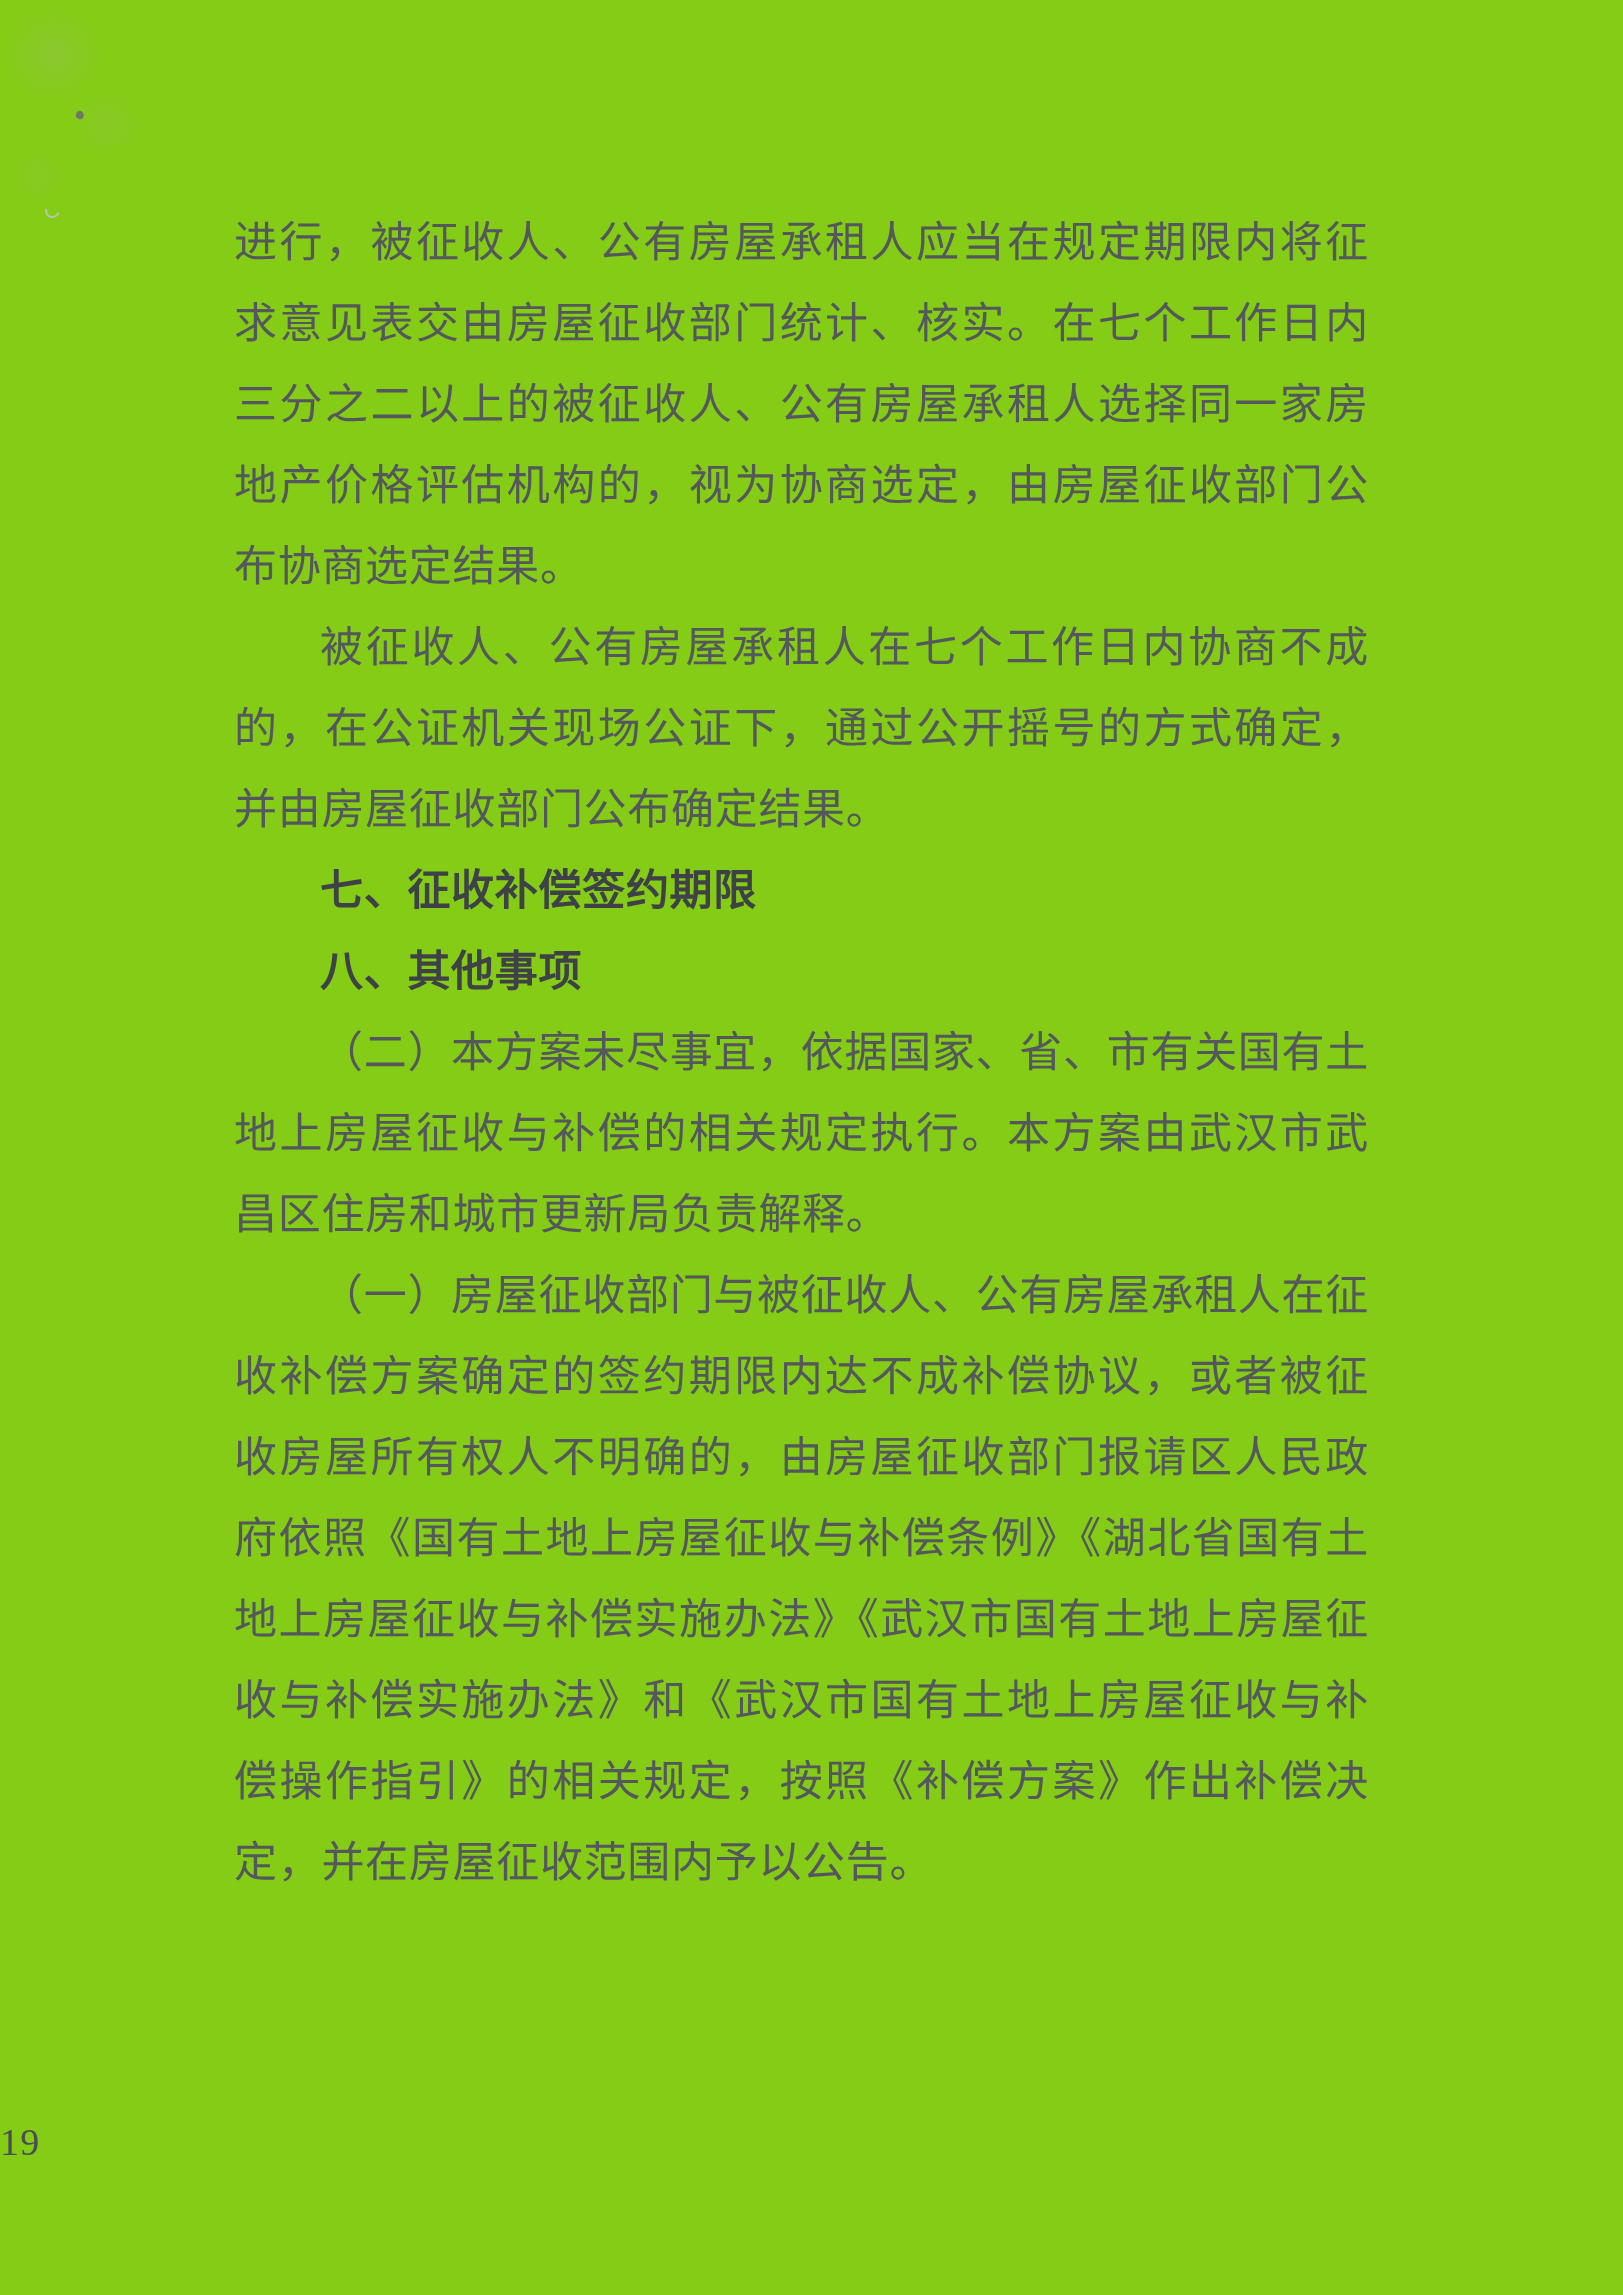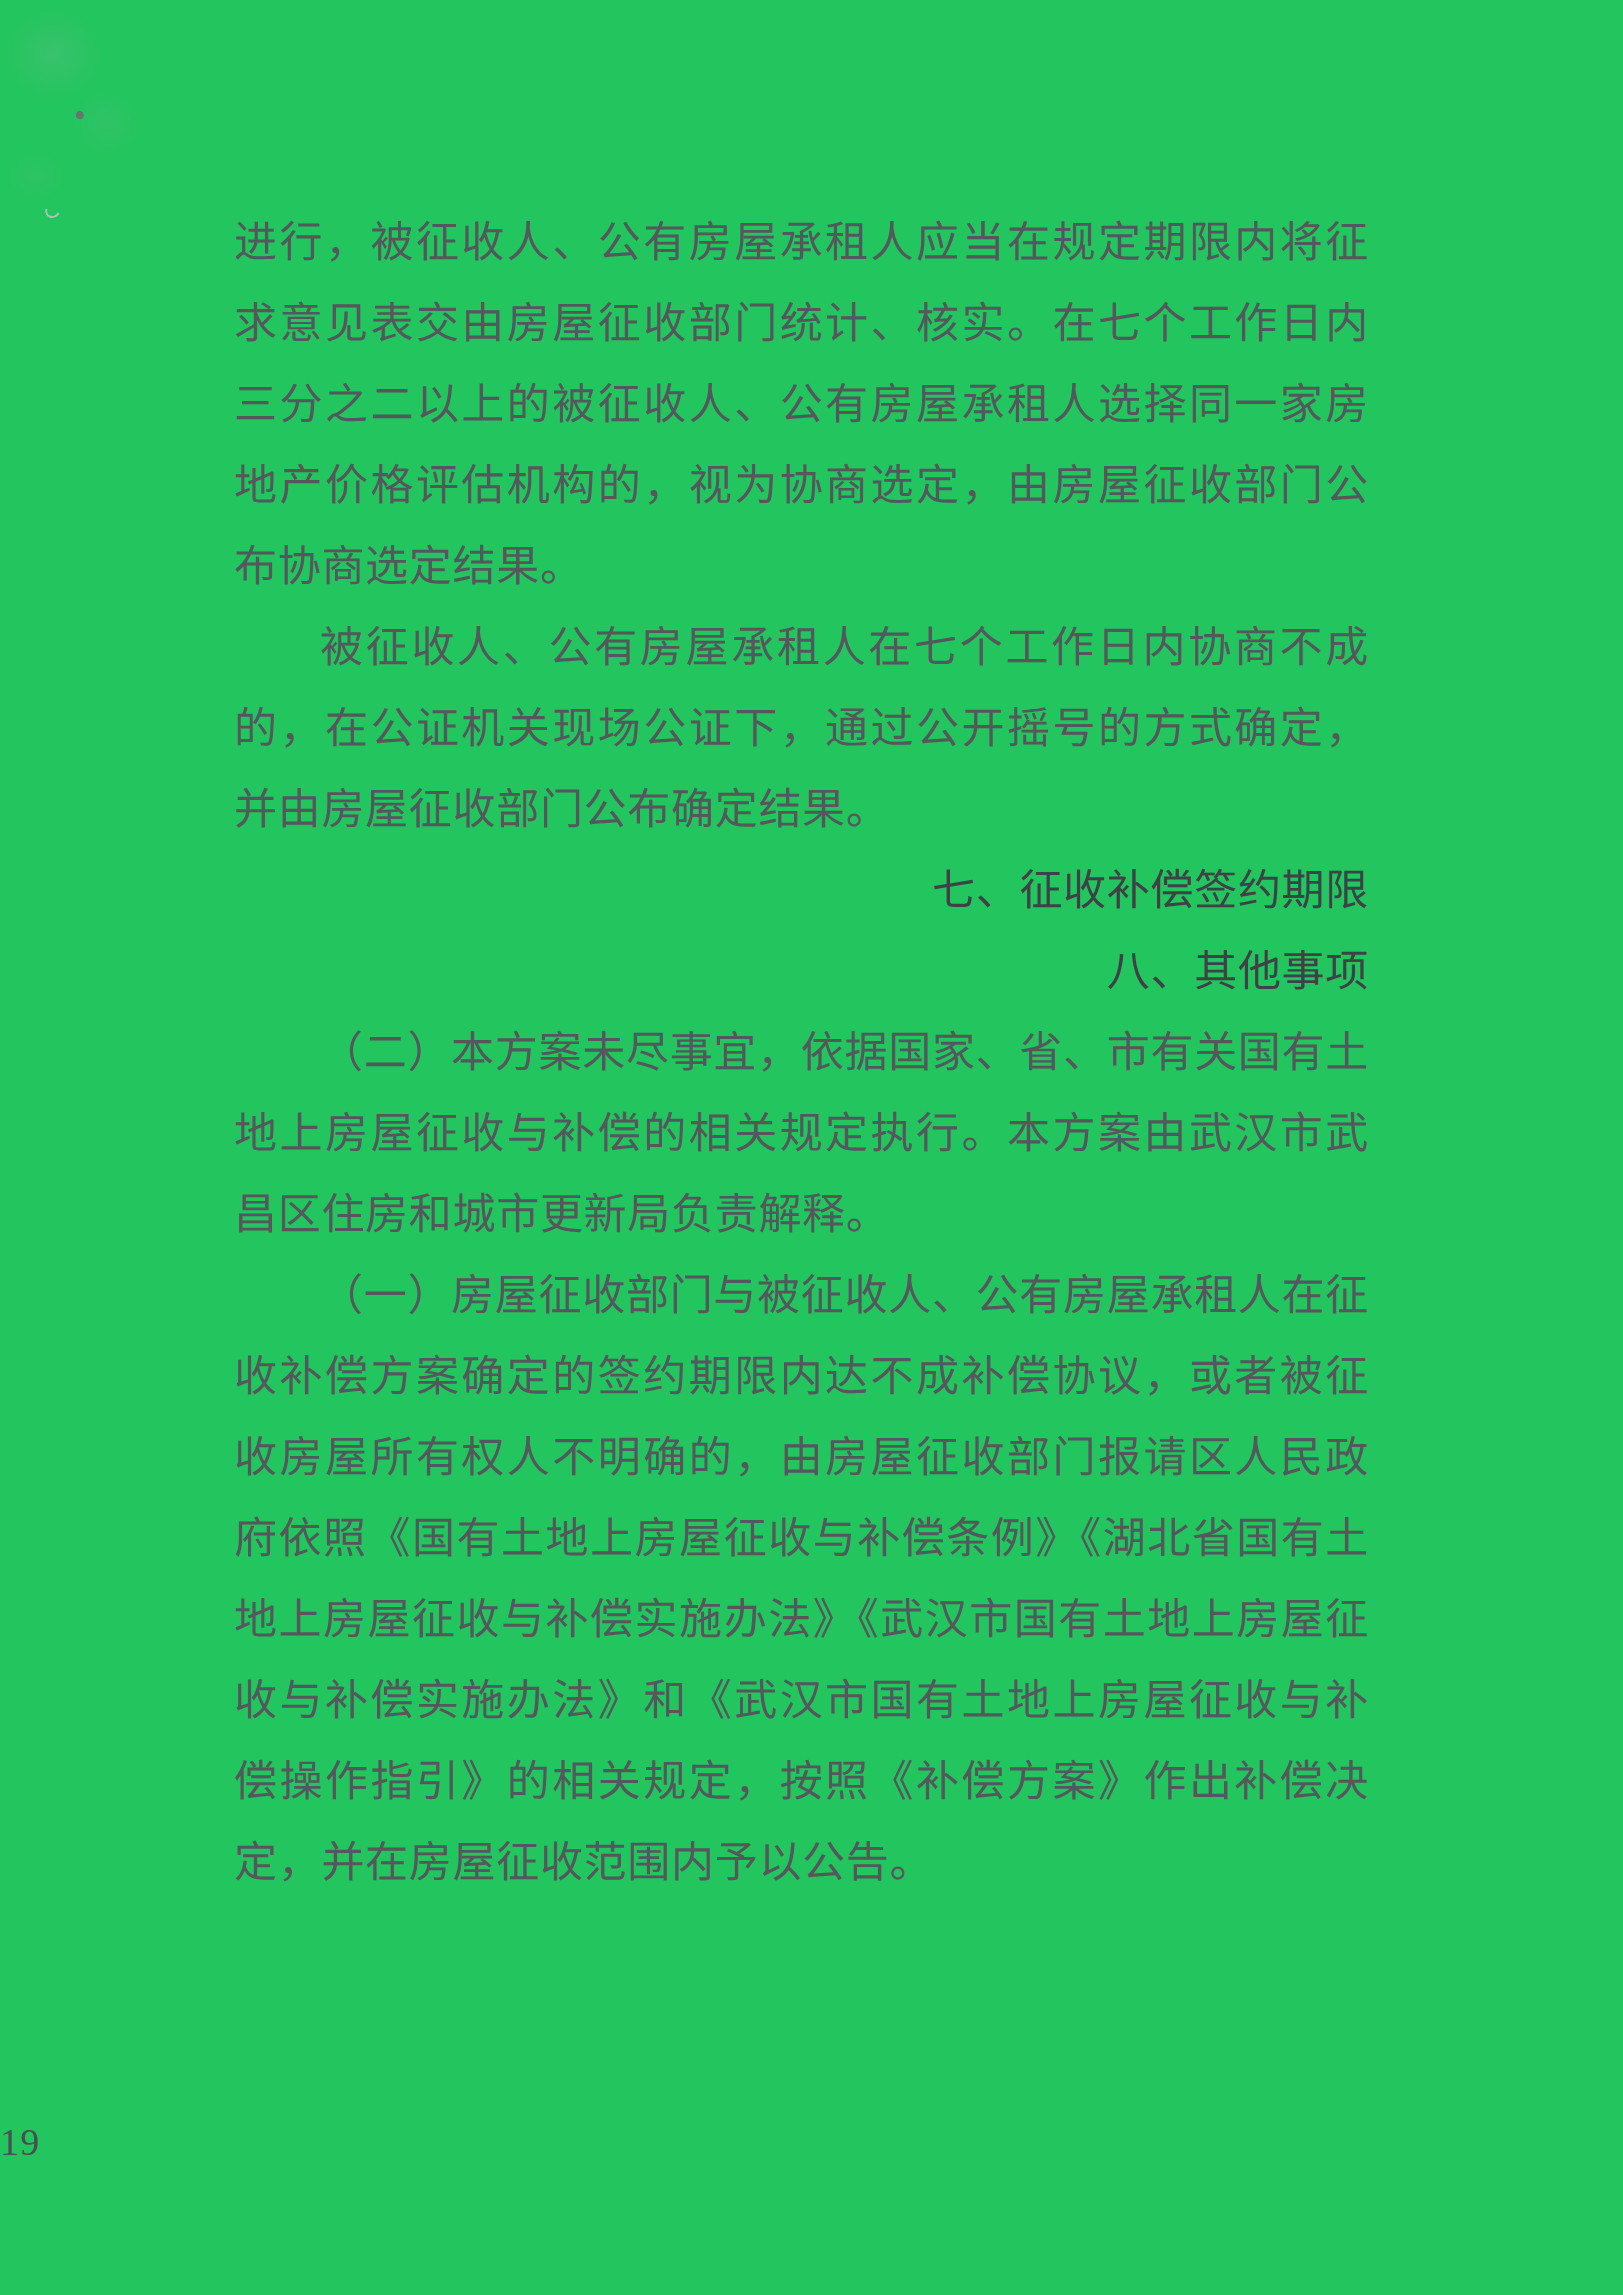--- a/index.html
+++ b/index.html
@@ -5,21 +5,21 @@
   html, body {
     margin: 0;
     padding: 0;
     background: #e8e8e8;
   }
   .page {
     position: relative;
     width: 1623px;
     height: 2295px;
     margin: 0 auto;
-    background: #22c55e;
+    background: #84cc16;
     overflow: hidden;
     font-family: "Liberation Serif", "DejaVu Serif", serif;
   }
   
   .scan-smudge {
     position: absolute;
     left: 3.9px;
     top: 3.9px;
     width: 177px;
     height: 229px;
@@ -65,23 +65,23 @@
     letter-spacing: 0.7px;
   }
   .text-block p {
     margin: 0;
     text-indent: 2em;
   }
   .text-block p.no-indent {
     text-indent: 0;
   }
   .text-block p.heading {
-    font-weight: normal;
+    font-weight: bold;
     color: #3e4247;
-    text-align: right;
+    text-align: left;
   }
   .page-number {
     position: absolute;
     left: 0;
     top: 2123px;
     width: 100%;
     font-size: 38px;
     line-height: 39px;
     color: #4a4d52;
     letter-spacing: 1.3px;

